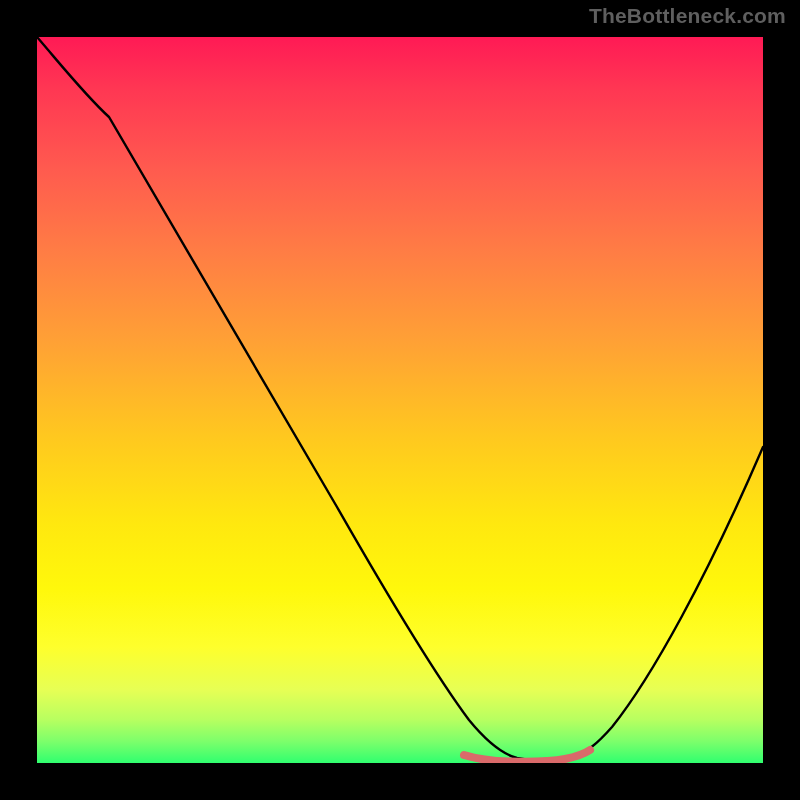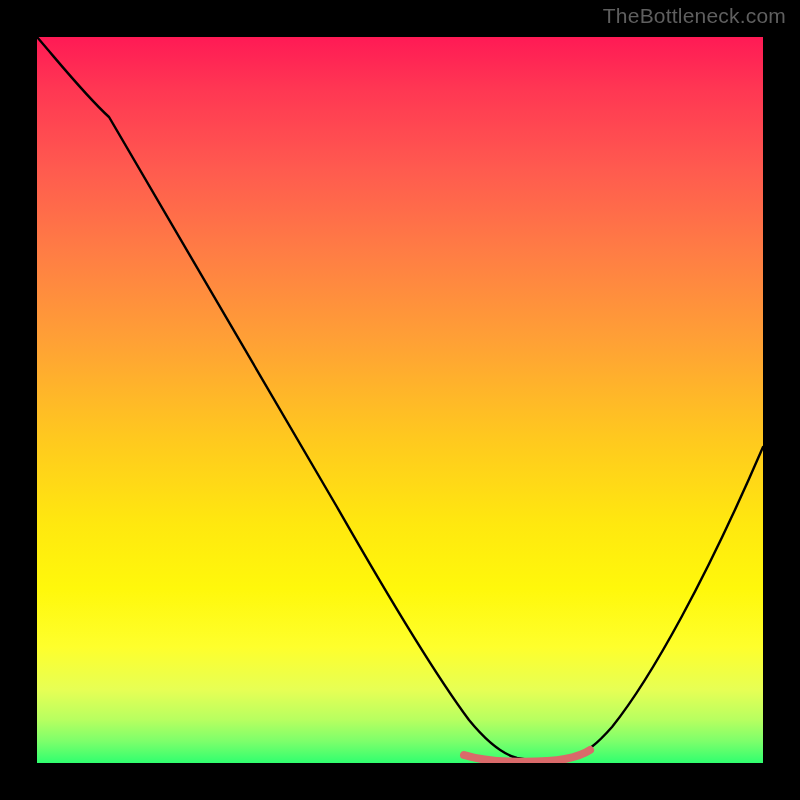--- a/index.html
+++ b/index.html
@@ -16,21 +16,21 @@
     width: 800px;
     height: 800px;
     background: #000;
   }
   .watermark {
     position: absolute;
     top: 4px;
     right: 14px;
     color: #5f5f5f;
     font-size: 21px;
-    font-weight: 400;
+    font-weight: 700;
     letter-spacing: 0.2px;
     z-index: 30;
   }
   .plot {
     position: absolute;
     left: 37px;
     top: 37px;
     width: 726px;
     height: 726px;
     overflow: hidden;

